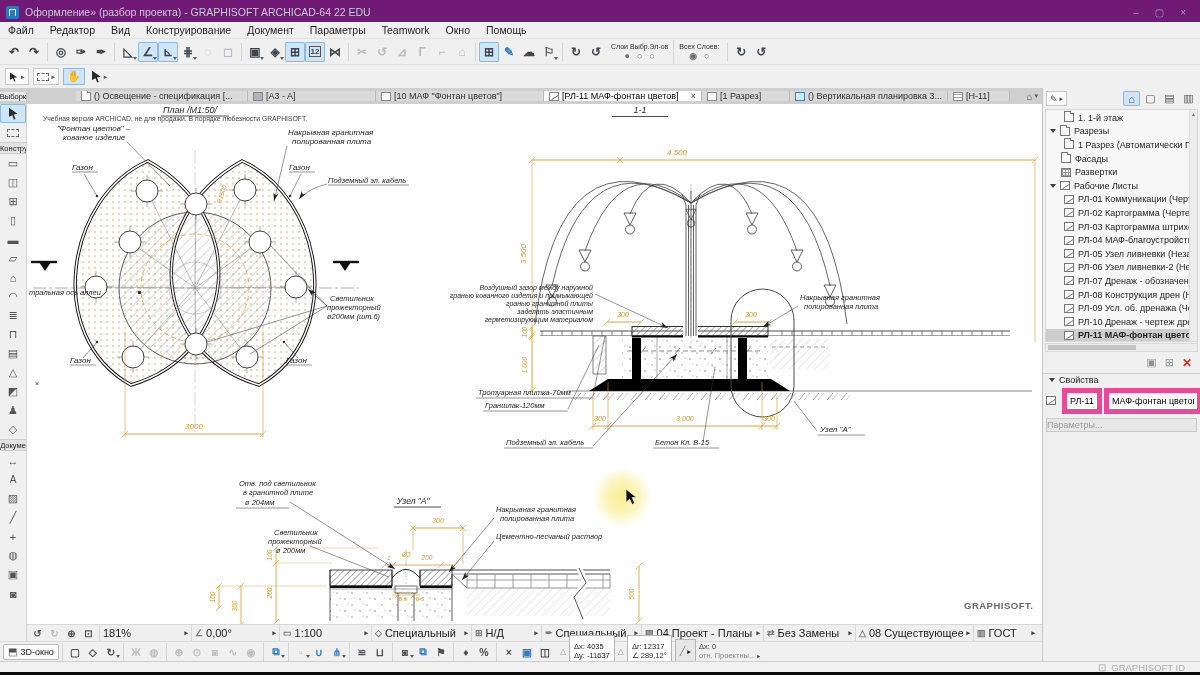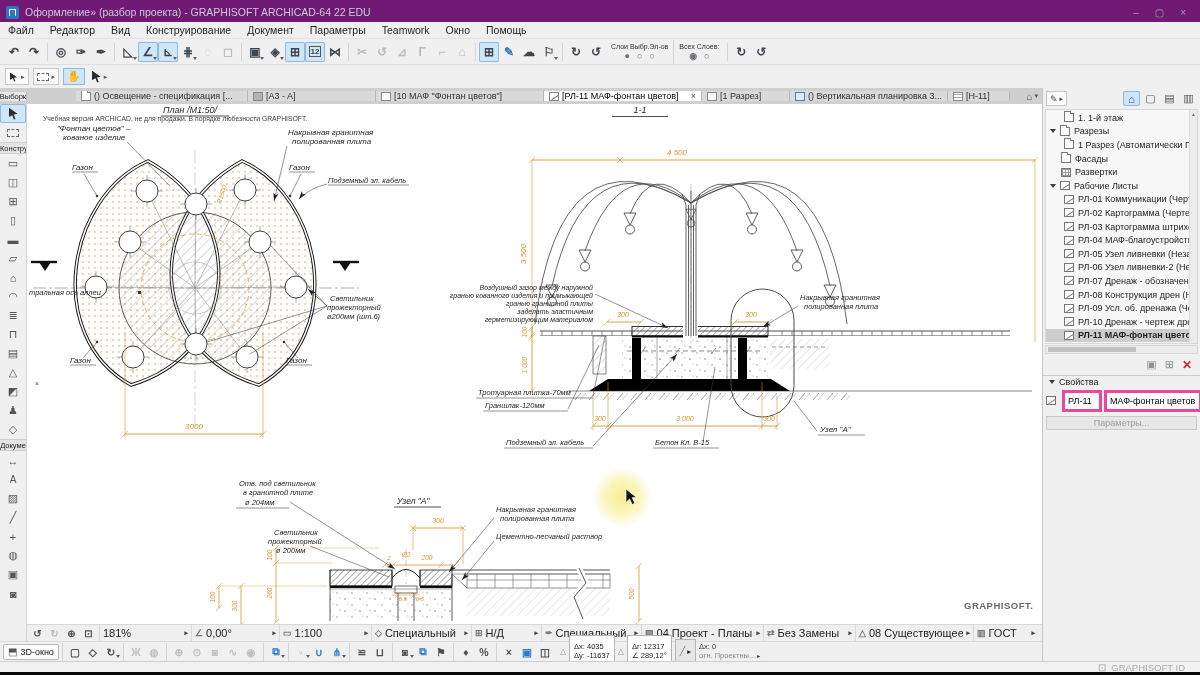--- a/index.html
+++ b/index.html
@@ -78,23 +78,23 @@
   .tic.c{border-radius:50%}
   .tic.g{background:linear-gradient(#999 1px,transparent 1px) 0 0/100% 3px,linear-gradient(90deg,#999 1px,transparent 1px) 0 0/3px 100%,#fff}
   .vscr{position:absolute;right:0;top:0;bottom:0;width:8px;background:#ececec;border-left:1px solid #ddd;font-size:6px;color:#777;text-align:center;line-height:8px}
   .hscroll{height:9px;margin:1px 2px;background:#ececec;border:1px solid #d9d9d9;position:relative}
   .hthumb{position:absolute;left:2px;top:1px;width:88px;height:5px;background:#c2c2c2}
   .nav-foot{height:20px;display:flex;justify-content:flex-end;align-items:center;gap:8px;padding:0 8px;font-size:11px;color:#8b939b}
   .redx{color:#cf2c1e;font-weight:bold;font-size:12px}
   .props-h{border-top:1px solid #ccc;height:14px;font-size:9px;padding:1px 6px;color:#222;display:flex;align-items:center;gap:4px}
   .pcar{width:0;height:0;border-left:3.5px solid transparent;border-right:3.5px solid transparent;border-top:4.5px solid #3c3c3c}
   .props-row{display:flex;gap:2px;padding:1px 3px;align-items:center}
-  .props-row input{height:16px;border:3px solid #ec4899;font-size:9px;padding:8px 3px;font-family:"Liberation Sans",sans-serif}
+  .props-row input{height:16px;border:5px solid #ec4899;font-size:9px;padding:8px 3px;font-family:"Liberation Sans",sans-serif}
   #inp-id{width:40px}#inp-name{width:98px}
-  .params-btn{margin:3px 3px 0;height:14px;background:#e7e7e7;border:1px solid #c9c9c9;color:#9a9a9a;font-size:9px;text-align:center;line-height:12px}
+  .params-btn{margin:3px 3px 0;height:14px;background:#e7e7e7;border:1px solid #c9c9c9;color:#9a9a9a;font-size:9px;text-align:left;line-height:12px}
   
   #row1{left:27px;top:624px;width:1015px;height:17px;background:#efefef;border-top:1px solid #d8d8d8;display:flex;align-items:center}
   .qzoom{display:flex;align-items:center;gap:2px;padding:0 3px;border-right:1px solid #d8d8d8;height:100%}
   .qzb{font-size:10px;color:#555;width:15px;text-align:center}
   .qc{height:100%;display:flex;align-items:center;border-right:1px solid #d8d8d8;padding:0 3px;gap:3px}
   .qc .qi{font-size:9px;color:#777;flex:none}
   .qc .ql{flex:1;text-align:left;font-size:11px;color:#222;white-space:nowrap;overflow:hidden}
   .qc .qa{font-size:7px;color:#444}
   #row2{left:0;top:641px;width:1042px;height:20px;background:#f0f0f0;border-top:1px solid #dadada;display:flex;align-items:center;padding:0 3px}
   .b3d{height:16px;border:1px solid #b9b9b9;background:#fbfbfb;display:flex;align-items:center;gap:3px;font-size:9px;color:#222;padding:0 4px;border-radius:2px}

